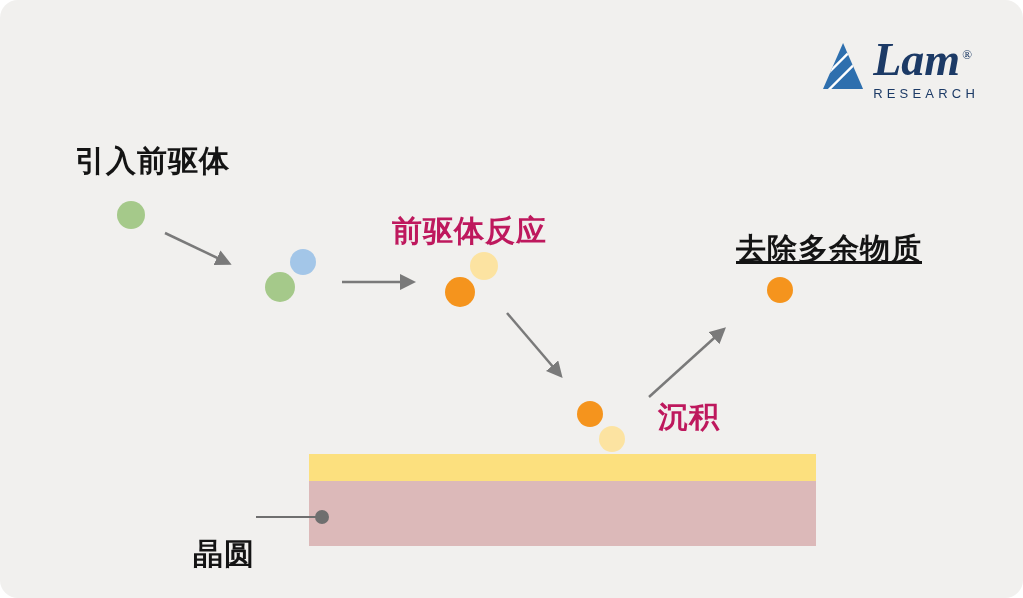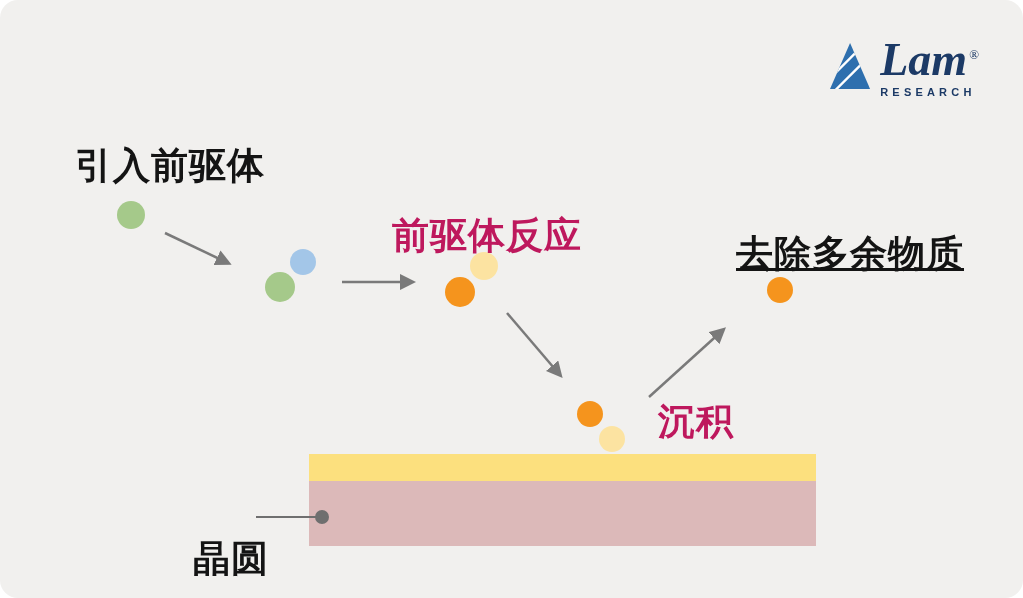--- a/index.html
+++ b/index.html
@@ -9,21 +9,21 @@
     width: 1023px;
     height: 598px;
     background: #f1f0ee;
     border-radius: 18px;
     overflow: hidden;
     font-family: "Liberation Sans", "DejaVu Sans", sans-serif;
   }
   .scene { position: absolute; left: 0; top: 0; }
   .label {
     position: absolute;
-    font-size: 37px;
+    font-size: 30px;
     font-weight: 700;
     letter-spacing: 1px;
     white-space: nowrap;
   }
   .arrow { stroke-width: 2.5; }
   .pointer-line { stroke-width: 2; }
   .logo {
     position: absolute;
     top: 38px;
     right: 44px;
@@ -35,23 +35,23 @@
   .logo-text { display: flex; flex-direction: column; }
   .logo-brand {
     font-family: "Liberation Serif", "DejaVu Serif", serif;
     font-size: 46px;
     line-height: 0.95;
     font-weight: 600;
     font-style: italic;
   }
   .logo-brand sup { font-size: 13px; font-weight: 400; vertical-align: super; margin-left: 2px; }
   .logo-sub {
-    font-size: 11px;
+    font-size: 13px;
     letter-spacing: 4.2px;
-    font-weight: 700;
+    font-weight: 400;
     margin-top: 4px;
   }
 </style>
 </head>
 <body>
 
 <div class="stage">
 
   <svg class="scene" width="1023" height="598" viewBox="0 0 1023 598">
     <defs>

